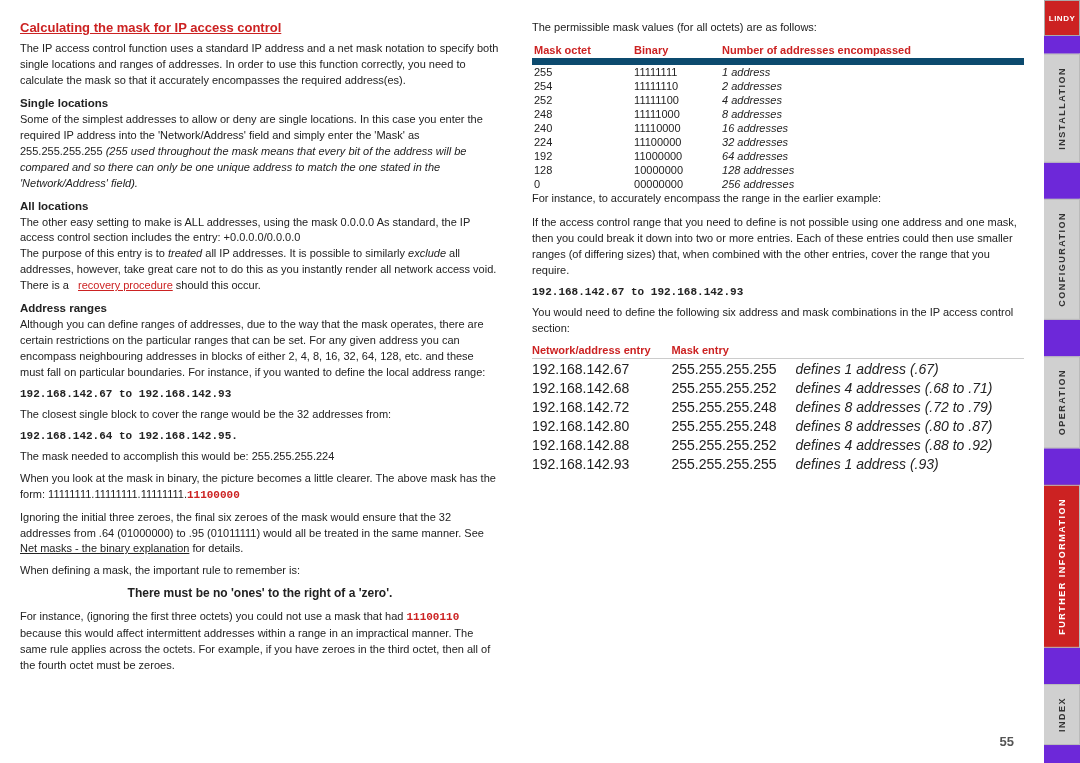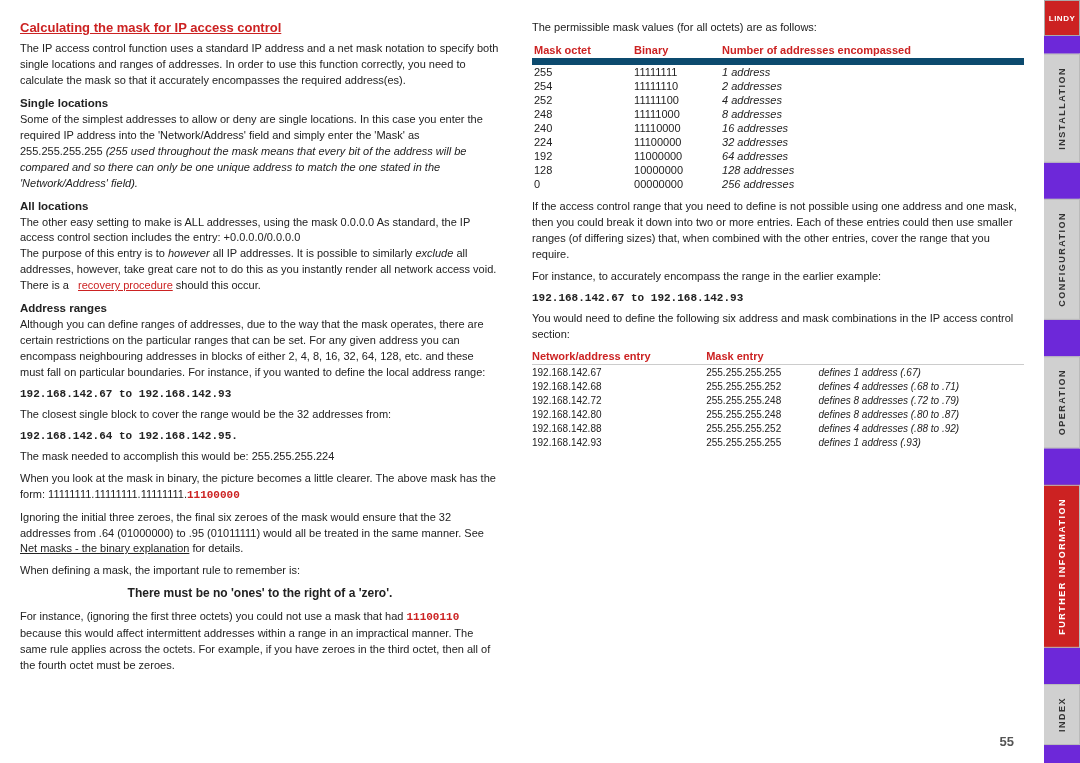--- a/index.html
+++ b/index.html
@@ -102,21 +102,21 @@
       color: #cc2222;
       font-size: 11px;
       font-weight: bold;
       text-align: left;
       padding: 2px 4px 2px 0;
       border-bottom: 1px solid #ccc;
     }
 
     .network-table td {
       padding: 1.5px 4px 1.5px 0;
-      font-size: 10px;
+      font-size: 14px;
       vertical-align: top;
     }
 
     .network-table td.italic-val { font-style: italic; }
 
     .page-footer {
       display: flex;
       justify-content: flex-end;
       align-items: center;
       padding: 4px 10px 4px 0;
@@ -199,21 +199,21 @@
       <p>The IP access control function uses a standard IP address and a net mask notation to specify both single locations and ranges of addresses. In order to use this function correctly, you need to calculate the mask so that it accurately encompasses the required address(es).</p>
 
       <h3 class="section-title">Single locations</h3>
       <p>
         <span>Some of the simplest addresses to allow or deny are single locations. In this case you enter the required IP address into the 'Network/Address' field and simply enter the 'Mask' as 255.255.255.255</span> <span class="italic">(255 used throughout the mask means that every bit of the address will be compared and so there can only be one unique address to match the one stated in the 'Network/Address' field).</span>
       </p>
 
       <h3 class="section-title">All locations</h3>
       <p>
         <span>The other easy setting to make is ALL addresses, using the mask 0.0.0.0  As standard, the IP access control section includes the entry: +0.0.0.0/0.0.0.0</span><br>
-        <span>The purpose of this entry is to</span> <span class="italic">however</span> <span>all IP addresses. It is possible to similarly</span> <span class="italic">exclude</span> <span>all addresses, however, take great care not to do this as you instantly render all network access void. There is a</span> <a class="link-red">recovery procedure</a> <span>should this occur.</span>
+        <span>The purpose of this entry is to</span> <span class="italic">treated</span> <span>all IP addresses. It is possible to similarly</span> <span class="italic">exclude</span> <span>all addresses, however, take great care not to do this as you instantly render all network access void. There is a</span> <a class="link-red">recovery procedure</a> <span>should this occur.</span>
       </p>
 
       <h3 class="section-title">Address ranges</h3>
       <p>Although you can define ranges of addresses, due to the way that the mask operates, there are certain restrictions on the particular ranges that can be set. For any given address you can encompass neighbouring addresses in blocks of either 2, 4, 8, 16, 32, 64, 128, etc. and these must fall on particular boundaries. For instance, if you wanted to define the local address range:</p>
       <p class="example-range mono">192.168.142.67 to 192.168.142.93</p>
       <p>The closest single block to cover the range would be the 32 addresses from:</p>
       <p class="example-range mono">192.168.142.64 to 192.168.142.95.</p>
       <p>
         <span>The mask needed to accomplish this would be: 255.255.255.224</span>
       </p>
@@ -283,22 +283,22 @@
       <td class="italic">128 addresses</td>
     </tr>
             <tr>
       <td>0</td>
       <td>00000000</td>
       <td class="italic">256 addresses</td>
     </tr>
           </tbody>
       </table>
 
+      <p>For instance, to accurately encompass the range in the earlier example:</p>
       <p style="margin-top:8px;">If the access control range that you need to define is not possible using one address and one mask, then you could break it down into two or more entries. Each of these entries could then use smaller ranges (of differing sizes) that, when combined with the other entries, cover the range that you require.</p>
-      <p>For instance, to accurately encompass the range in the earlier example:</p>
       <p class="example-range mono">192.168.142.67 to 192.168.142.93</p>
       <p>You would need to define the following six address and mask combinations in the IP access control section:</p>
 
       <table class="network-table" style="margin-top:6px;">
         <thead>
           <tr>
             <th>Network/address entry</th>
             <th>Mask entry</th>
             <th></th>
           </tr>

